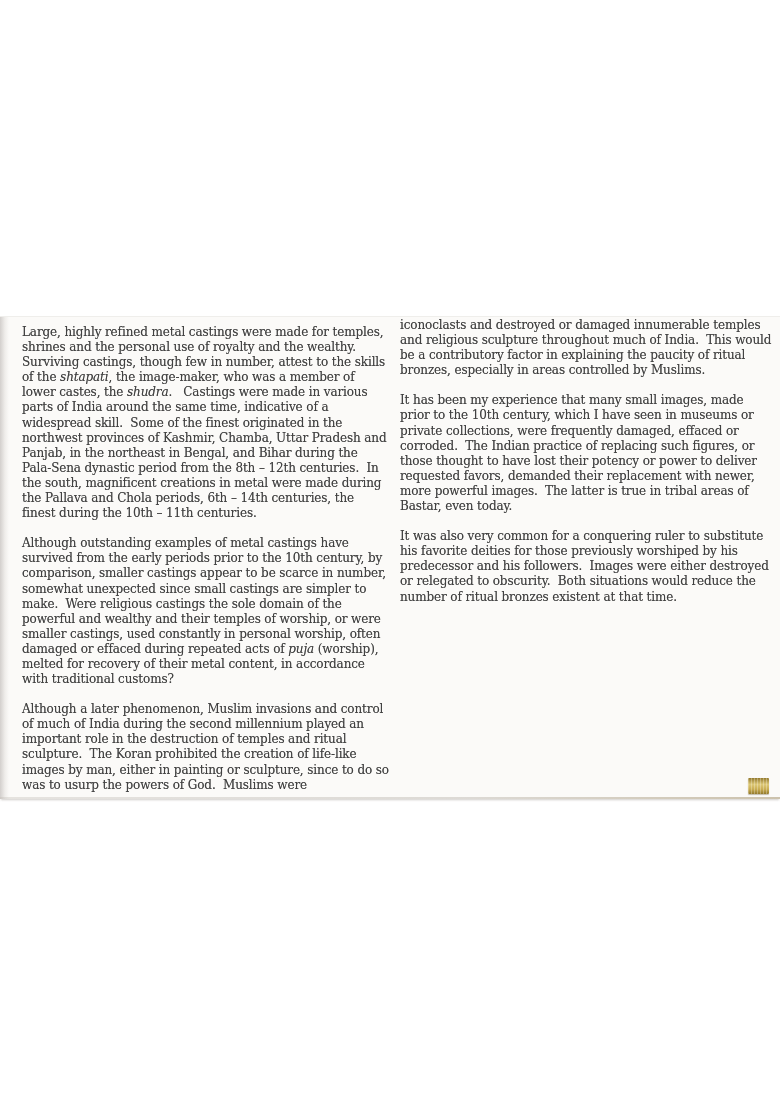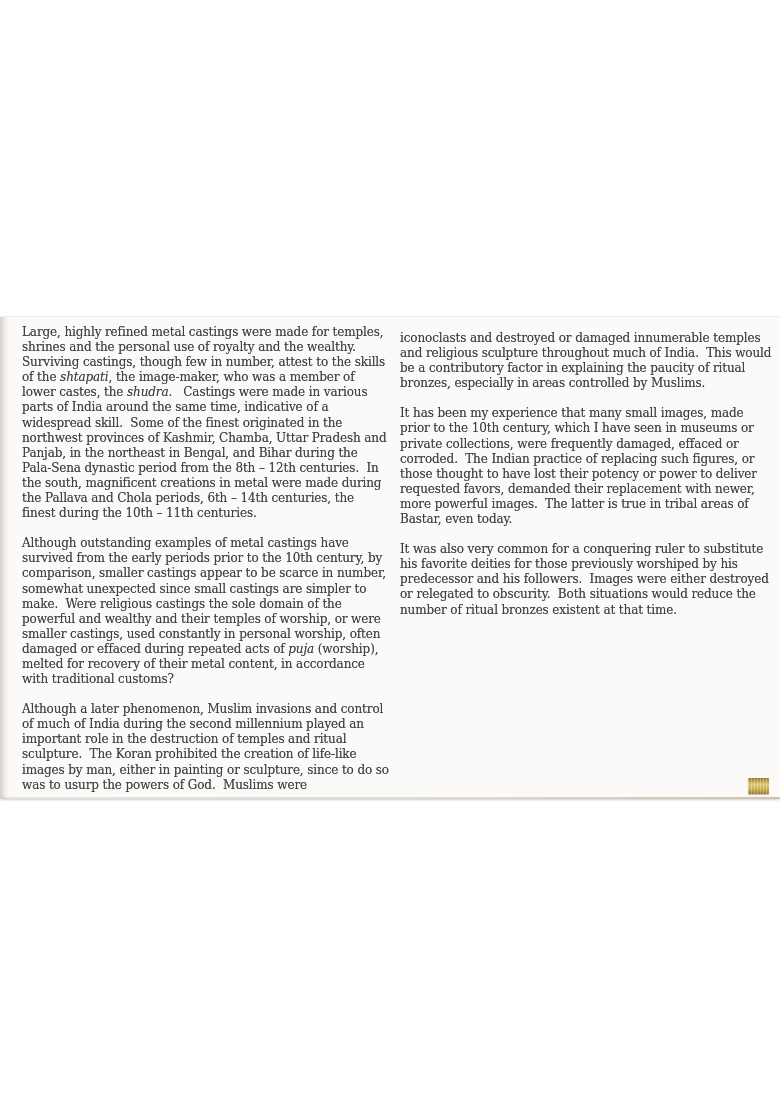--- a/index.html
+++ b/index.html
@@ -37,21 +37,21 @@
   }
   .col{
     position:absolute;top:8px;
     font-size:12px;line-height:15.1px;
     letter-spacing:-0.12px;
     color:var(--text-color);
     text-shadow:0 0 .3px rgba(65,65,65,.55);
     white-space:pre-wrap;
   }
   .col-left{left:22px;width:368px;}
-  .col-right{left:400px;width:372px;top:14px;}
+  .col-right{left:400px;width:372px;top:1px;}
   .para{margin:0 0 15px 0;}
   .para em{font-style:italic;}
   .gold-foil-sticker{
     position:absolute;left:748px;top:461px;width:21px;height:16px;
     border-radius:1px;
     background:
       repeating-linear-gradient(90deg, rgba(255,255,255,.28) 0 1px, rgba(255,255,255,0) 1px 3px),
       linear-gradient(180deg, var(--gold-dark) 0%, var(--gold-light) 40%, var(--gold-mid) 70%, var(--gold-dark) 100%);
     box-shadow:0 1px 1px rgba(90,75,30,.35);
   }

